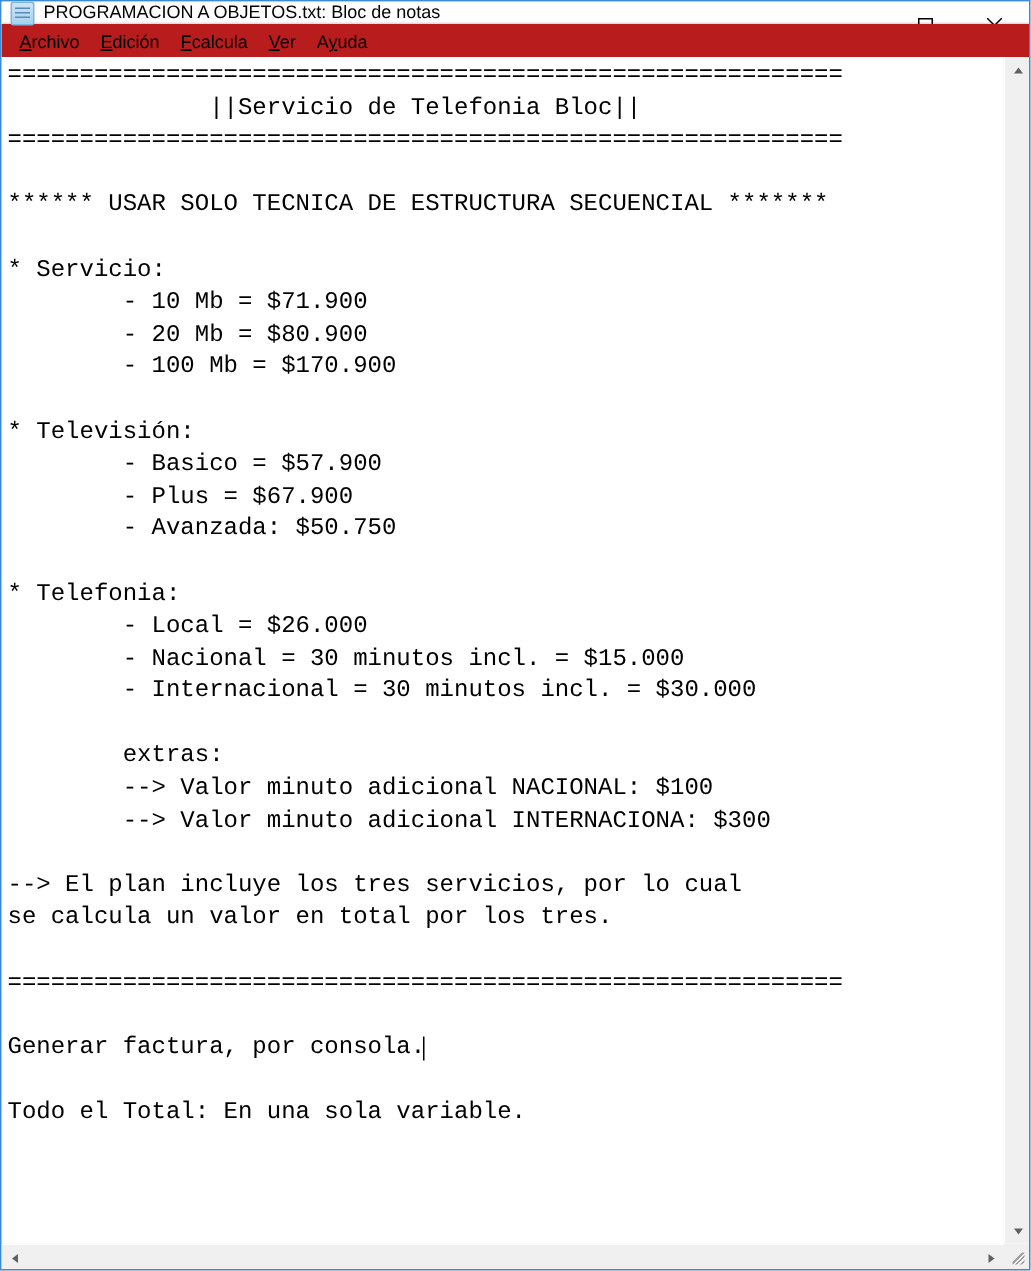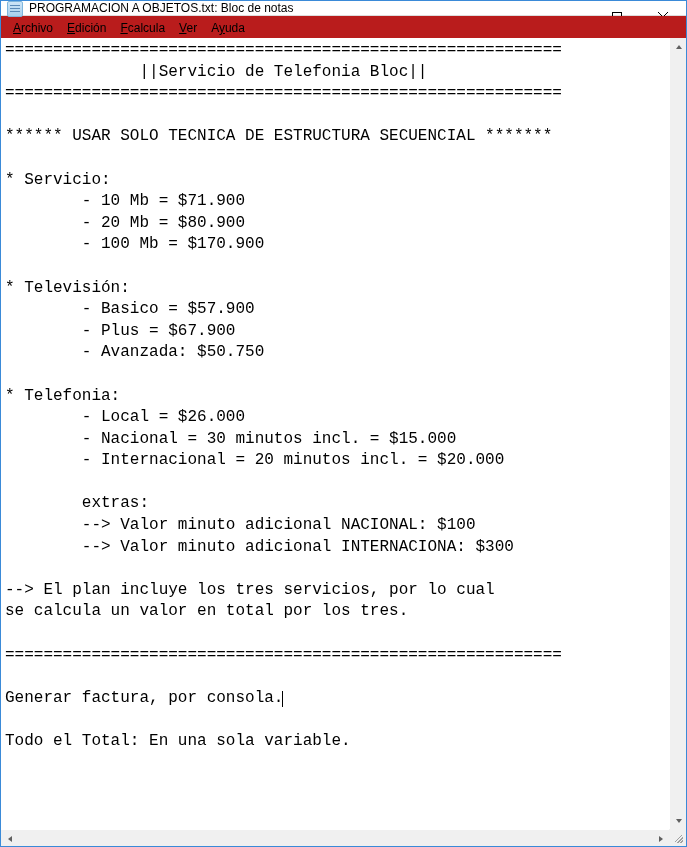--- a/index.html
+++ b/index.html
@@ -193,21 +193,21 @@
 <span>        - 100 Mb = $170.900</span>
 <span></span>
 <span>* Televisión:</span>
 <span>        - Basico = $57.900</span>
 <span>        - Plus = $67.900</span>
 <span>        - Avanzada: $50.750</span>
 <span></span>
 <span>* Telefonia:</span>
 <span>        - Local = $26.000</span>
 <span>        - Nacional = 30 minutos incl. = $15.000</span>
-<span>        - Internacional = 20 minutos incl. = $20.000</span>
+<span>        - Internacional = 30 minutos incl. = $30.000</span>
 <span></span>
 <span>        extras:</span>
 <span>        --&gt; Valor minuto adicional NACIONAL: $100</span>
 <span>        --&gt; Valor minuto adicional INTERNACIONA: $300</span>
 <span></span>
 <span>--&gt; El plan incluye los tres servicios, por lo cual</span>
 <span>se calcula un valor en total por los tres.</span>
 <span></span>
 <span>==========================================================</span>
 <span></span>

